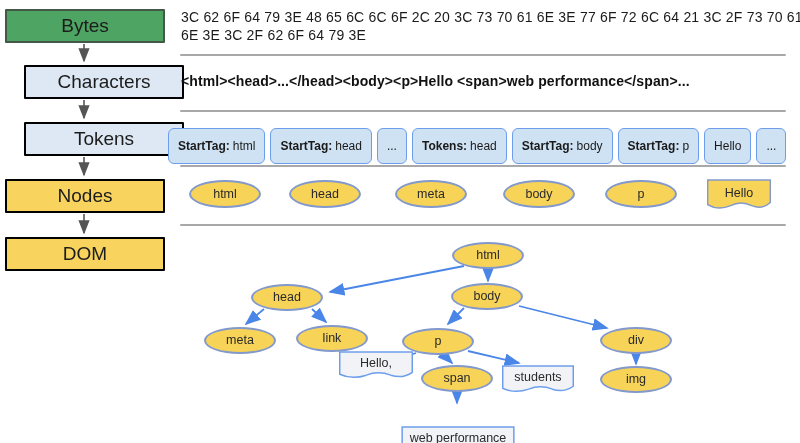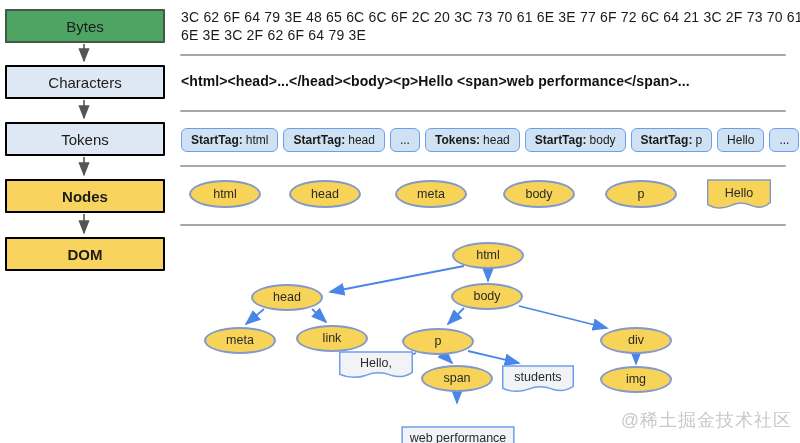--- a/index.html
+++ b/index.html
@@ -6,39 +6,39 @@
   .canvas{
     position:relative;width:800px;height:443px;background:#fff;overflow:hidden;
     font-family:"Liberation Sans", sans-serif;
   }
   #arrows{position:absolute;left:0;top:0;width:800px;height:443px;pointer-events:none;}
 
   
   .stage{
     position:absolute;left:5px;width:156px;height:30px;border:2px solid #000000;
     display:flex;align-items:center;justify-content:center;
-    font-size:15px;color:#1c1c1c;border-radius:1px;
+    font-size:19px;color:#1c1c1c;border-radius:1px;
   }
   .stage.green{background:var(--stage-green,#4ea462);border-color:#44584a;}
-  .stage.blue{background:var(--stage-blue,#dde8f4);}
-  .stage.yellow{background:var(--stage-yellow,#f8d45e);font-weight:bold;}
+  .stage.blue{background:var(--stage-blue,#dde8f4);margin-left:19px;}
+  .stage.yellow{background:var(--stage-yellow,#f8d45e);}
 
   .sep{position:absolute;left:180px;width:606px;height:2px;background:var(--separator,#a8a8a8);border-radius:1px;}
 
   .bytes-text{
     position:absolute;left:181px;top:9px;font-size:14px;line-height:17.5px;
     color:#1b1b1b;white-space:nowrap;letter-spacing:0.2px;
   }
   .chars-text{
     position:absolute;left:181px;top:73px;font-size:14px;font-weight:bold;
     color:#111;white-space:nowrap;letter-spacing:0.1px;
   }
 
   
-  #tokens{position:absolute;left:181px;top:128px;display:flex;gap:5px;height:24px;}
+  #tokens{position:absolute;left:168px;top:128px;display:flex;gap:5px;height:36px;}
   .token{
     background:var(--token-fill,#cfe2f3);border:1.5px solid var(--token-border,#6d9eeb);
     border-radius:6px;display:flex;align-items:center;padding:0 9px;
     font-size:12px;color:#1a1a1a;white-space:nowrap;
   }
   .token b{font-weight:bold;}
   .token .val{font-weight:normal;margin-left:3px;}
 
   
   .ellipse{
@@ -180,14 +180,13 @@
         <span class="doc-label">students</span>
       </div>
       <div class="doc gray" style="left: 401px; top: 405.5px; width: 114px; height: 29px; margin-top: 20px;">
         <svg viewBox="0 0 100 30" preserveAspectRatio="none">
           <path d="M1,1 H99 V22 Q86,29 70,25 Q53,20 37,25 Q18,30 1,24 Z" stroke-width="1.5" vector-effect="non-scaling-stroke"></path>
         </svg>
         <span class="doc-label">web performance</span>
       </div>
     </div>
 
-  <div class="watermark">@稀土掘金技术社区</div>
 </div>
 
 </body></html>

